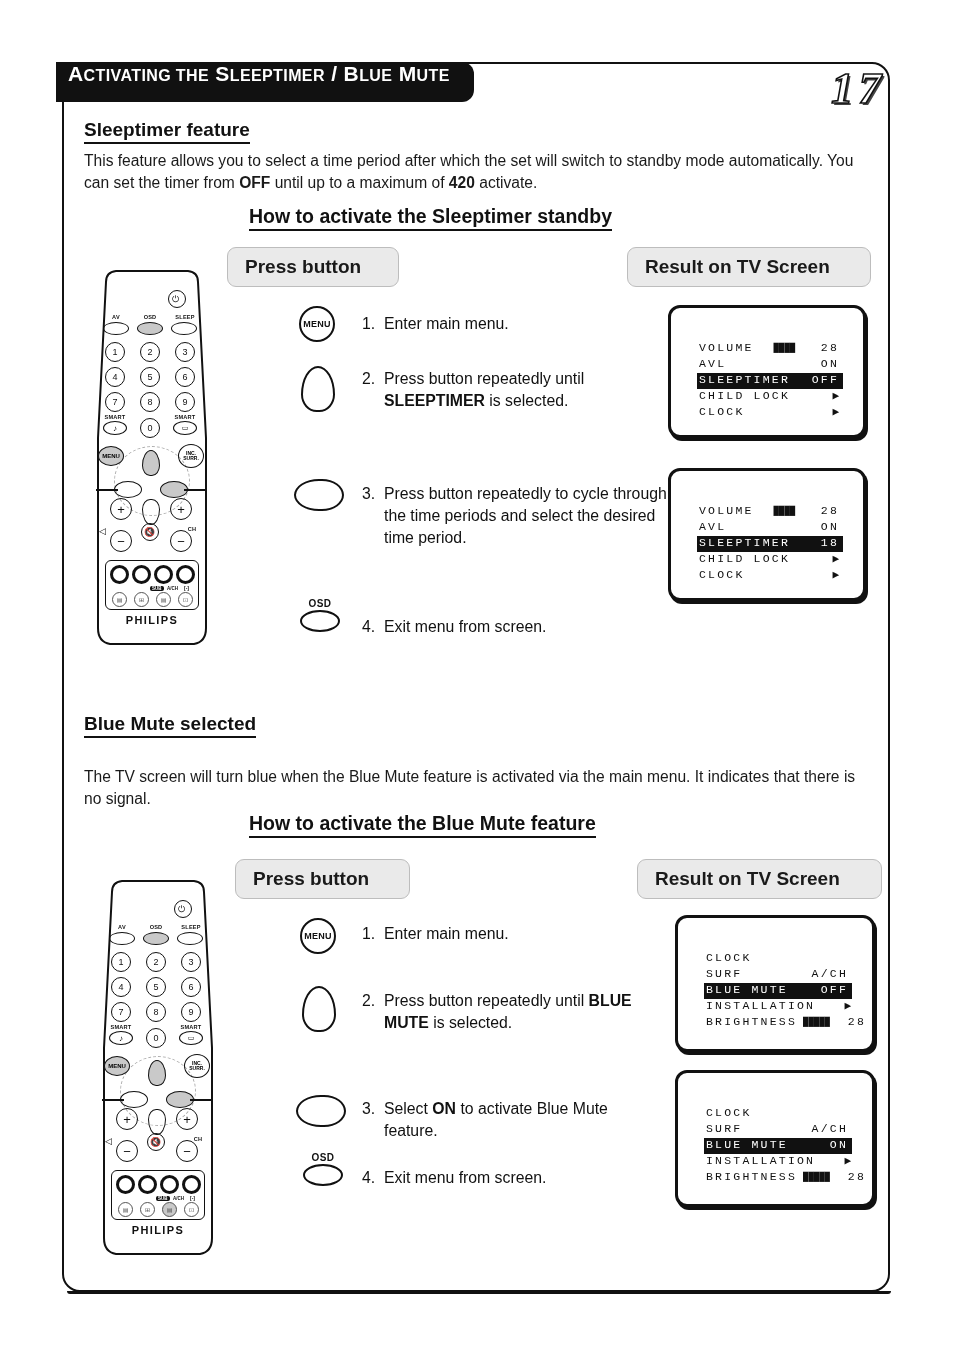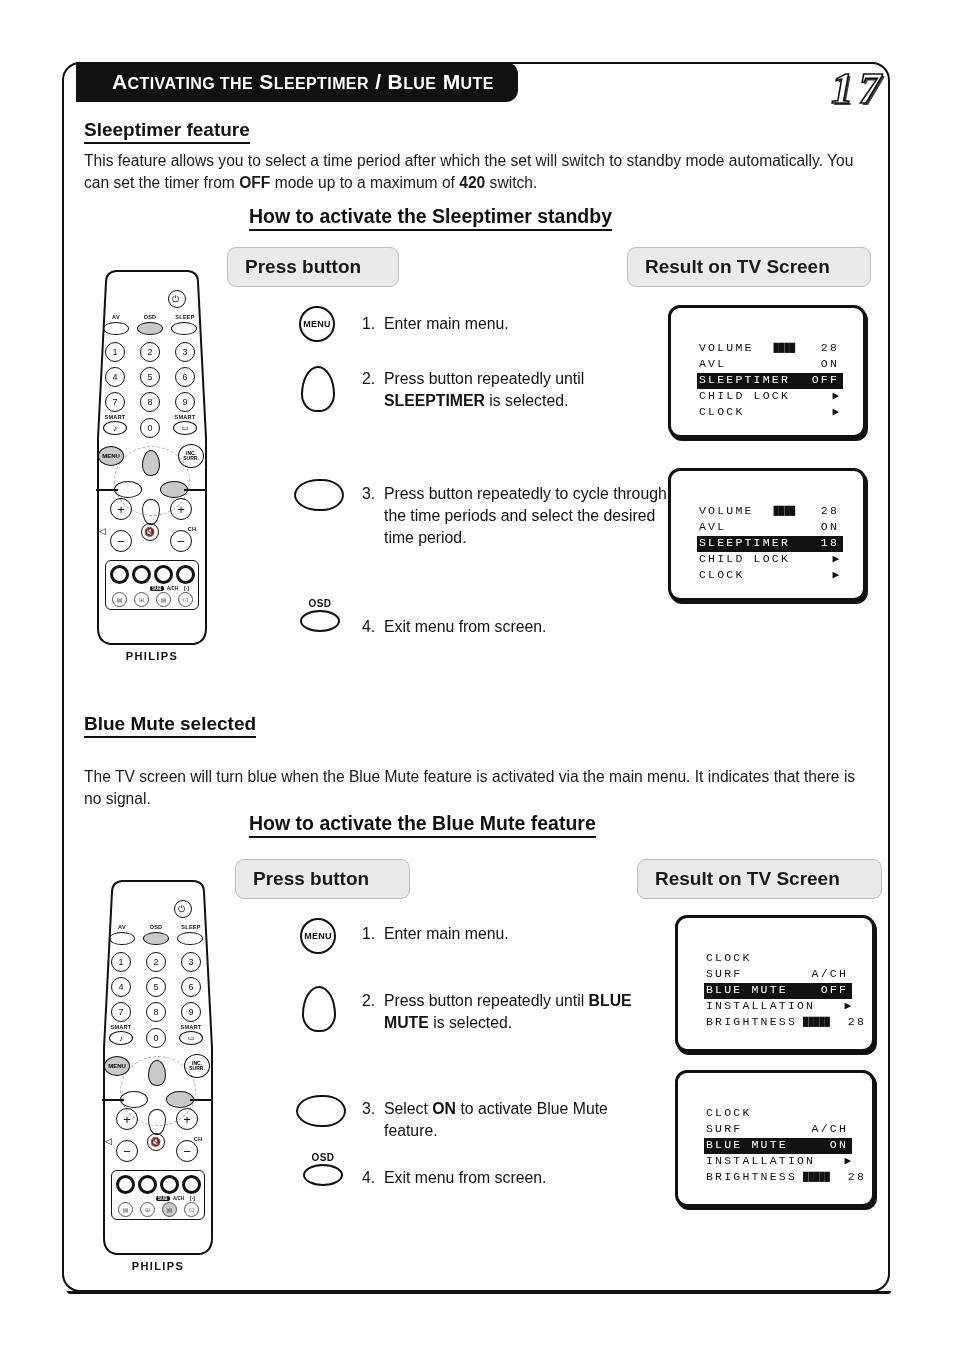--- a/index.html
+++ b/index.html
@@ -20,26 +20,26 @@
   }
   .page-frame::after{
     content:"";
     position:absolute; left:3px; right:-3px; bottom:-4px; height:3px;
     background:#111; border-radius:0 0 18px 18px;
   }
 
   
   .title-bar {
     position: absolute;
-    left: 76px; top: 62px;
+    left: 56px; top: 62px;
     height: 40px;
     background: #111;
     border-radius: 0 12px 12px 0;
-    padding: 0 24px 0 36px;
-    display: flex; align-items: center;
+    padding: 0 24px 0 12px;
+    display: flex; align-items: flex-start;
     color: #fff;
     z-index: 5;
   }
   .title-bar .t {
     font-weight: bold;
     font-size: 21px;
     letter-spacing: .4px;
     white-space: nowrap;
   }
   .title-bar .t .sc { font-size: 16px; }
@@ -179,21 +179,21 @@
   }
   .rk-num {
     position:absolute;
     display:flex;align-items:center;justify-content:center;
     font-size: 9px; color:#111;
     border:1.6px solid #111; border-radius:50%;
   }
   .philips {
     position: absolute;
     font-size: 11px; font-weight: bold; letter-spacing: 1.4px;
-    color: #111; text-align: center; width: 100%; margin-top: 36px;
+    color: #111; text-align: center; width: 100%;
   }
   .colorbtn { position:absolute; border:3.2px solid #111; border-radius:50%; }
   .smallbtn { position:absolute; border:1.4px solid #555; border-radius:50%;
               display:flex;align-items:center;justify-content:center;
               font-size:6px;color:#555; }
   .navpad { position:absolute; border:1px dashed #aaa; border-radius:50%; }
   .hline { position:absolute; height:2px; background:#111; }
 </style>
 </head>
 <body>
@@ -203,21 +203,21 @@
 <div class="title-bar">
   <span class="t">
     A<span class="sc">CTIVATING THE</span> S<span class="sc">LEEPTIMER</span> / B<span class="sc">LUE</span> M<span class="sc">UTE</span>
   </span>
 </div>
 <div class="page-num">17</div>
 
 <div class="sec-head" style="left:84px; top:119px;text-align:center;">Sleeptimer feature</div>
 
 <div class="para" style="left:84px; top:150px; width:790px;">
-  <span>This feature allows you to select a time period after which the set will switch to standby mode automatically. You can set the timer from </span><b>OFF</b><span> mode up to a maximum of </span><b>420</b><span> switch.</span>
+  <span>This feature allows you to select a time period after which the set will switch to standby mode automatically. You can set the timer from </span><b>OFF</b><span> until up to a maximum of </span><b>420</b><span> activate.</span>
 </div>
 
 <div class="how-head" style="left:249px; top:205px;">How to activate the Sleeptimer standby</div>
 
 <div class="pill" style="left:227px; top:247px; width:172px;">Press button</div>
 <div class="pill" style="left:627px; top:247px; width:244px;">Result on TV Screen</div>
 
 <div class="btn-menu" style="left:299px; top:306px;">
   <span>MENU</span>
 </div>

